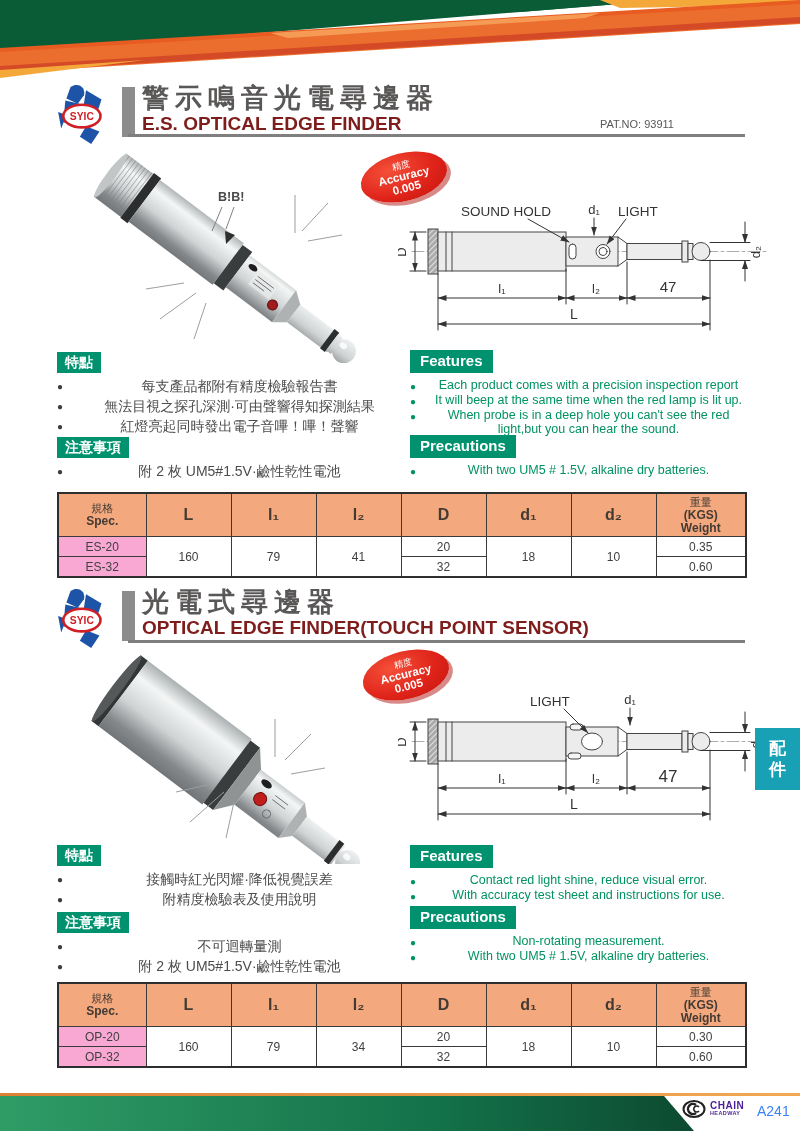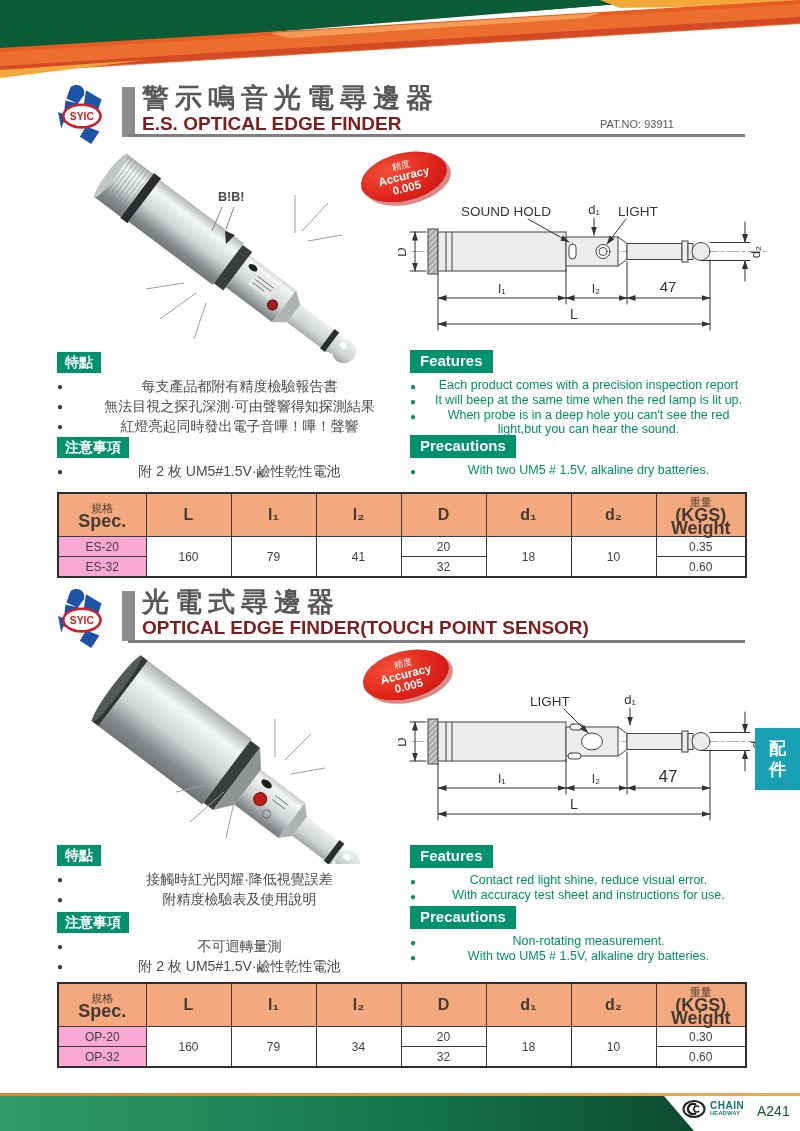--- a/index.html
+++ b/index.html
@@ -34,41 +34,41 @@
   ul.zh li::before{color:#3d3d3d;}
   ul.en li{font-size:12.5px;line-height:14px;color:#00935f;margin-bottom:1px;}
   ul.en li::before{color:#00935f;top:2px;}
 
   
   table.spec{position:absolute;border-collapse:collapse;table-layout:fixed;width:688px;
              border:2px solid #2e2e2e;}
   table.spec th,table.spec td{border:1px solid #3a3a3a;text-align:center;vertical-align:middle;padding:0;}
   table.spec thead th{background:#f3a87d;height:42px;color:#433a33;}
   table.spec th .zh{font-size:11px;font-weight:normal;line-height:13px;}
-  table.spec th .b{font-size:18px;font-weight:bold;line-height:13px;}
+  table.spec th .b{font-size:12px;font-weight:bold;line-height:13px;}
   table.spec td{font-size:12px;color:#3f3f3f;background:#fff;height:19px;}
   table.spec td.spec-cell{background:#f9a8d4;}
 
   
   .side-tab{position:absolute;right:0;top:728px;width:45px;height:62px;background:#18a0b4;
             color:#fff;font-size:17px;font-weight:bold;display:flex;align-items:center;justify-content:center;
             text-align:center;line-height:21px;letter-spacing:0;}
   .side-tab .vtxt{width:17px;word-break:break-all;}
 
   
   .footer-line{position:absolute;left:0;top:1093px;width:800px;height:3px;
                background:linear-gradient(90deg,#dd8130,#f2a953);}
   .footer-bar{position:absolute;left:0;top:1096px;width:800px;height:35px;
               background:linear-gradient(90deg,#2f9c66 0%,#137149 55%,#0a3a25 100%);
               clip-path:polygon(0 0,664px 0,694px 100%,0 100%);}
   .f-logo-wrap{position:absolute;left:682px;top:1100px;display:flex;align-items:center;gap:4px;}
-  .f-name{color:#0f766e;}
+  .f-name{color:#4c1d95;}
   .f-name .t{font-size:10px;font-weight:bold;line-height:9px;letter-spacing:.5px;}
   .f-name .h{font-size:5.5px;font-weight:bold;line-height:7px;letter-spacing:.4px;}
-  .f-page{position:absolute;left:757px;top:1103px;font-size:14px;color:#14532d;}
+  .f-page{position:absolute;left:757px;top:1103px;font-size:14px;color:#3b82f6;}
 
   svg text{font-family:"Liberation Sans","DejaVu Sans",sans-serif;}
 </style>
 </head>
 <body>
 
 <div class="page">
 
   <svg class="abs" style="left:0;top:0" width="800" height="80" viewBox="0 0 800 80">
     <polygon points="0,0 668,0 0,54" fill="#0a5c36"></polygon>

